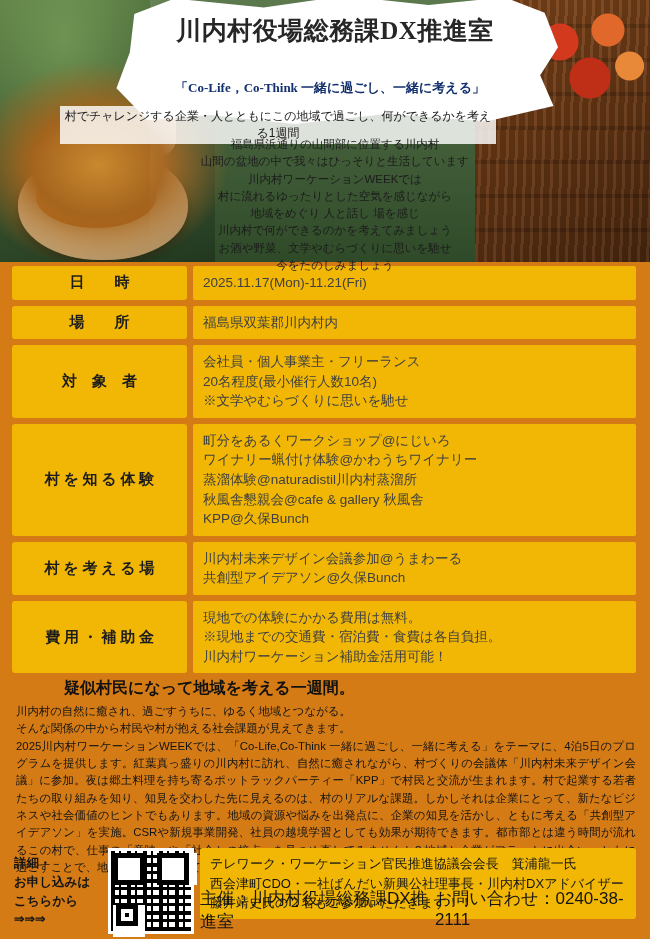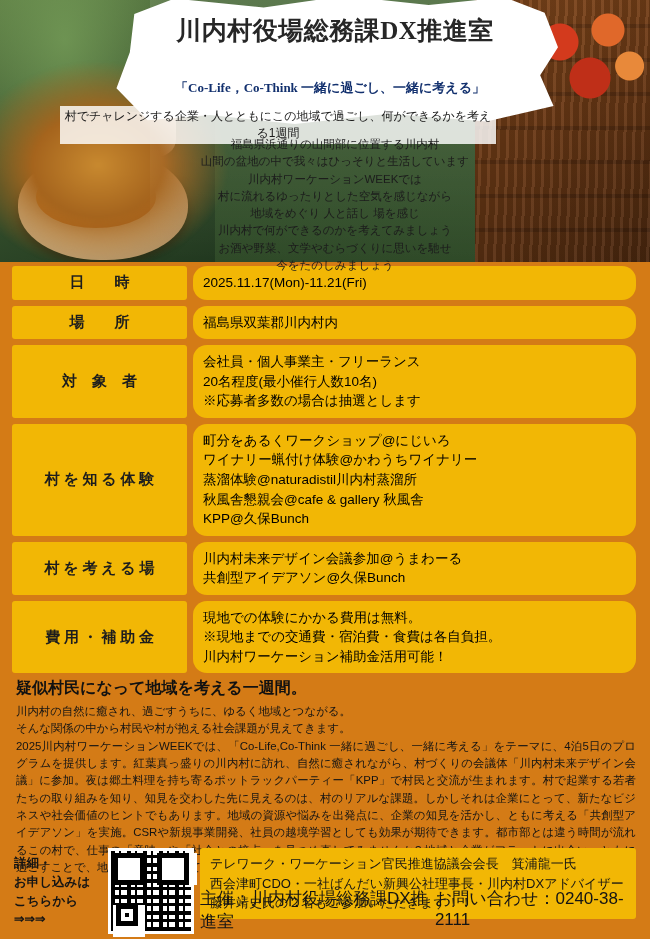--- a/index.html
+++ b/index.html
@@ -119,32 +119,33 @@
   }
   .row { display:flex; margin-bottom:6px; }
   .cell-l {
     width:175px; background:#f2b705; color:#1d1d1d;
     font-size:15px; font-weight:bold;
     display:flex; align-items:center; justify-content:center;
     border-radius:3px; padding:6px 4px; text-align:center;
     font-family:"Liberation Serif", serif;
   }
   .cell-r {
-    flex:1; margin-left:6px; background:#f2b705; color:#000000;
-    font-size:13.5px; border-radius:14px; padding:7px 10px; line-height:1.45;
+    flex:1; margin-left:6px; background:#f2b705; color:#404040;
+    font-size:13.5px; border-radius:2px; padding:7px 10px; line-height:1.45;
   }
   .cell-r div{ white-space:nowrap; }
 
   
   .body-sec{
     position:absolute; left:16px; top:678px; width:620px;
   }
   .body-head{
     font-size:16px; font-weight:bold; color:#111; margin-bottom:4px;
     font-family:"Liberation Serif", serif;
+    margin-left:48px;
   }
   .body-p{
     font-size:11.4px; line-height:1.52; color:#141414; text-align:justify;
   }
 
   
   .footer{
     position:absolute; left:0; bottom:0; width:650px; height:95px;
   }
   .contact-label{
@@ -227,21 +228,21 @@
       <div class="cell-l">場　　所</div>
       <div class="cell-r">
         <div>福島県双葉郡川内村内</div>
       </div>
     </div>
     <div class="row">
       <div class="cell-l">対　象　者</div>
       <div class="cell-r">
         <div>会社員・個人事業主・フリーランス</div>
         <div>20名程度(最小催行人数10名)</div>
-        <div>※応募者多数の場合は抽選とします</div>
+        <div>※文学やむらづくりに思いを馳せ</div>
       </div>
     </div>
     <div class="row">
       <div class="cell-l">村 を 知 る 体 験</div>
       <div class="cell-r">
         <div>町分をあるくワークショップ@にじいろ</div>
         <div>ワイナリー蝋付け体験@かわうちワイナリー</div>
         <div>蒸溜体験@naturadistil川内村蒸溜所</div>
         <div>秋風舎懇親会@cafe &amp; gallery 秋風舎</div>
         <div>KPP@久保Bunch</div>

